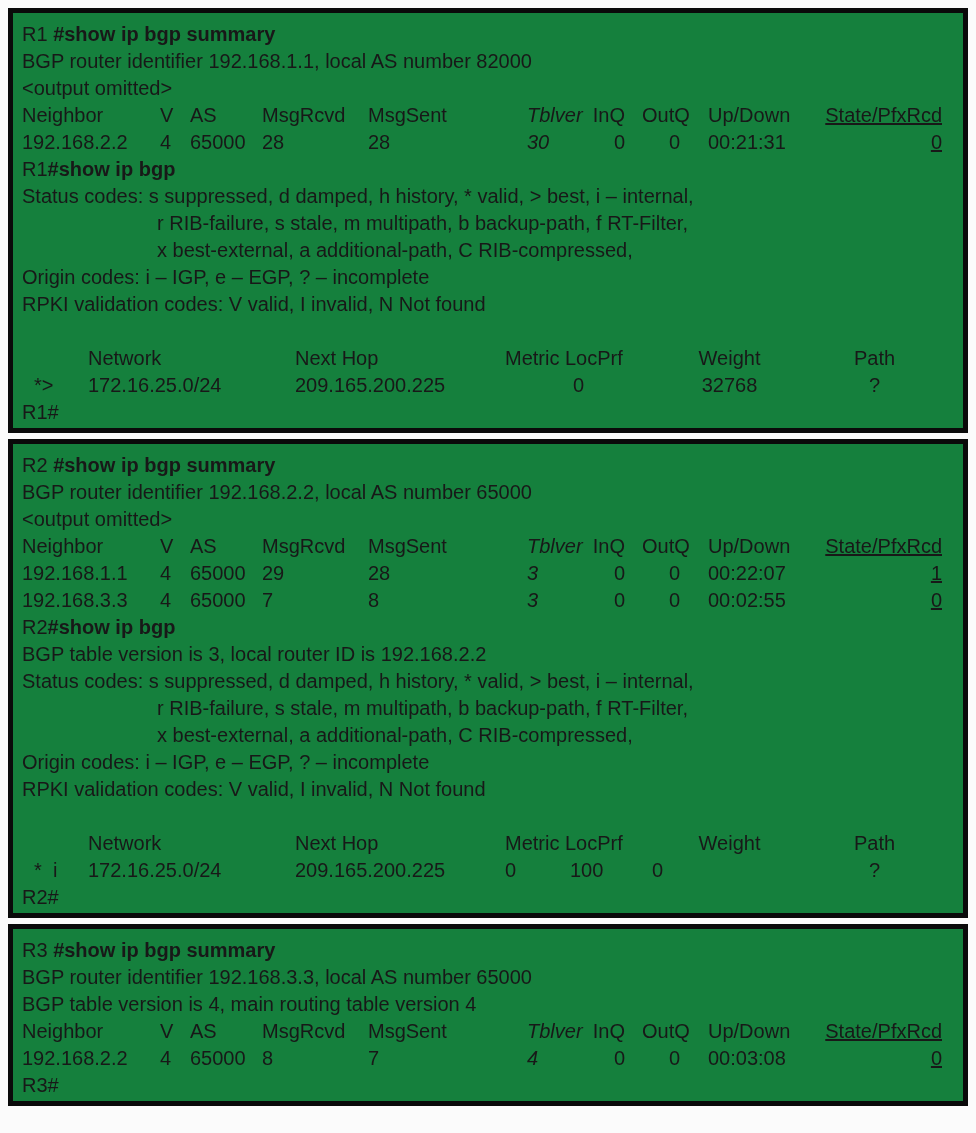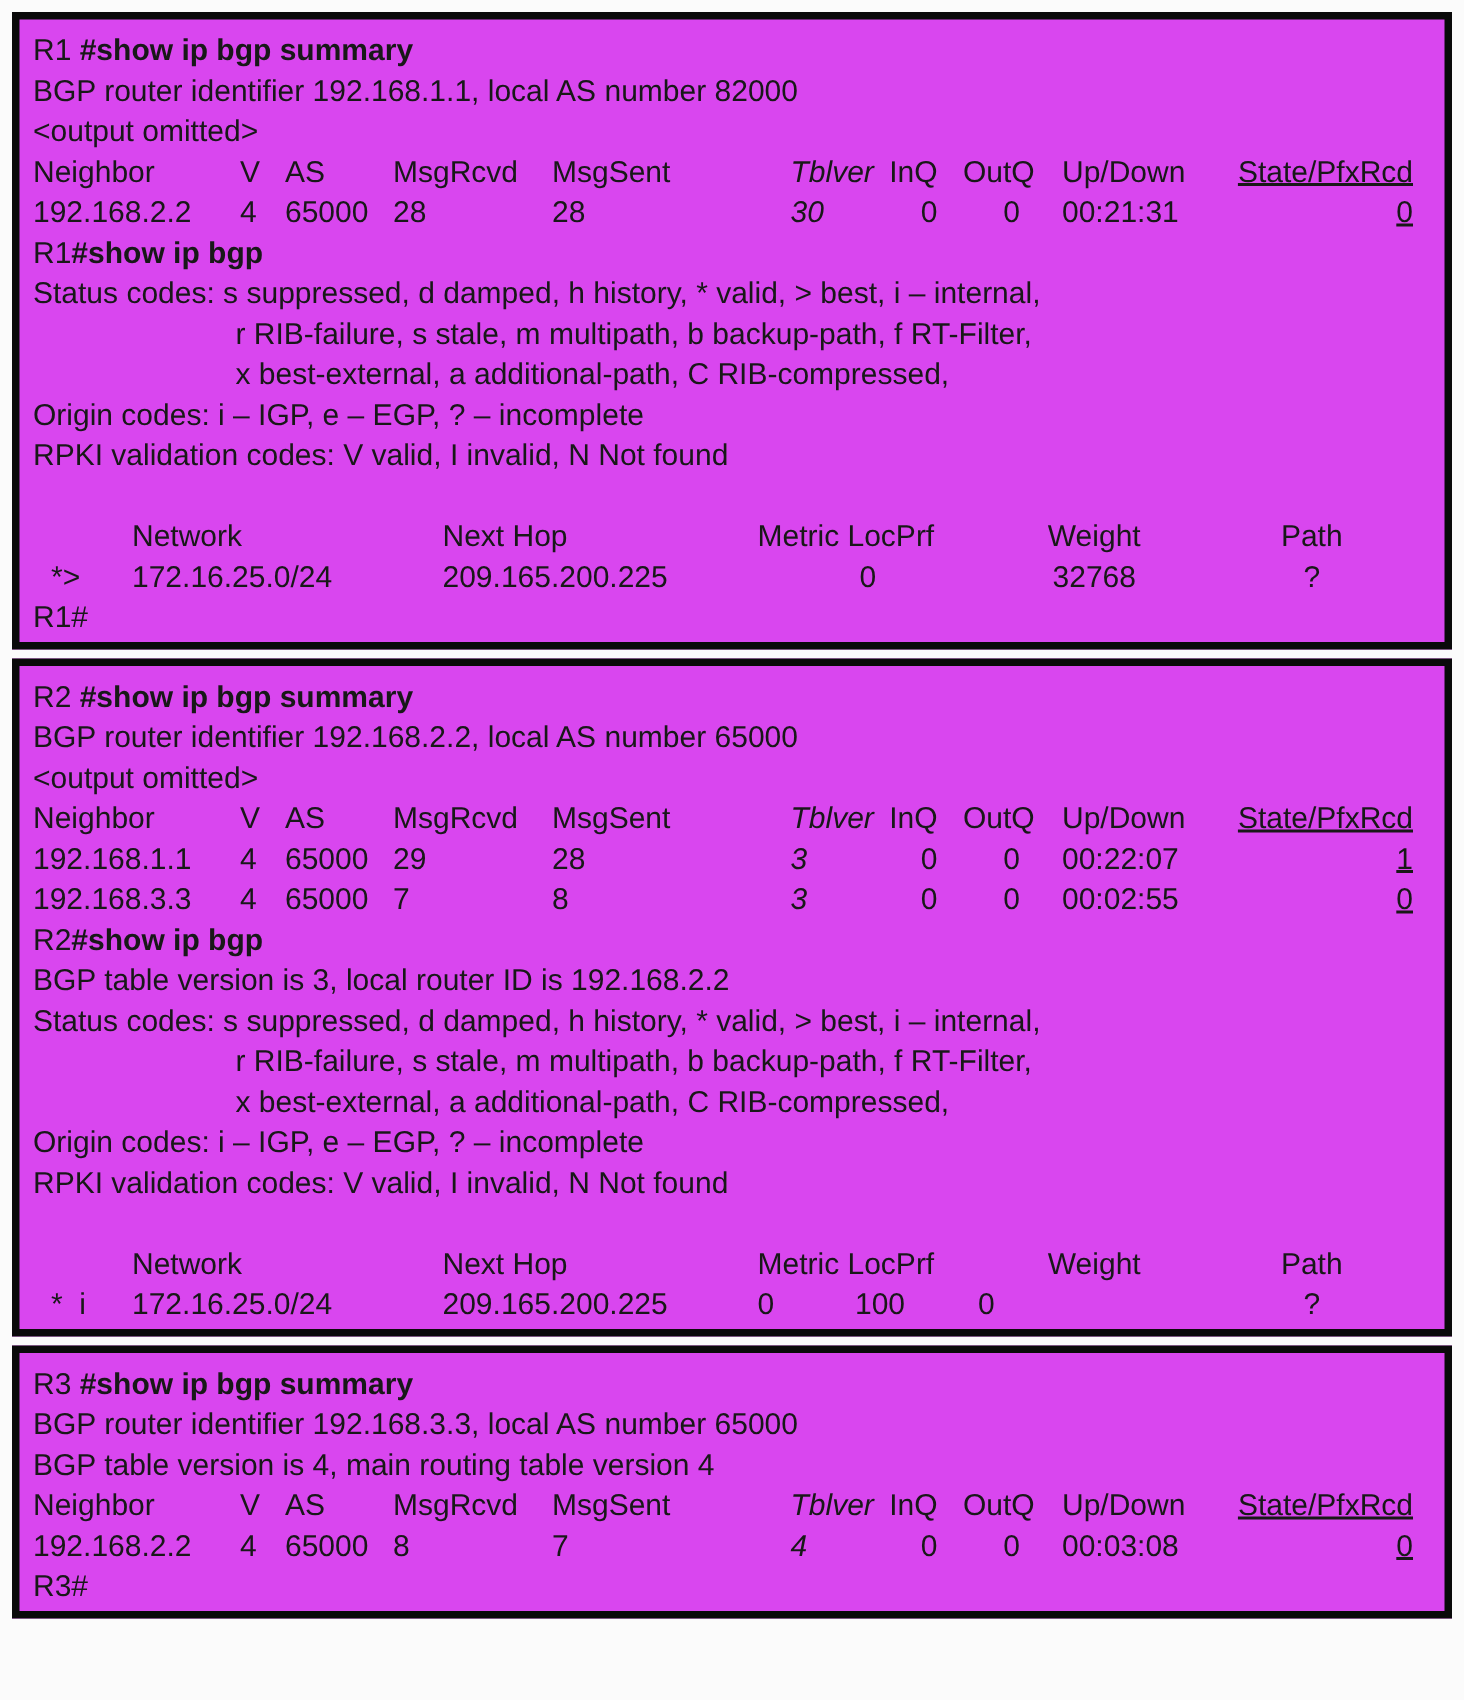--- a/index.html
+++ b/index.html
@@ -6,21 +6,21 @@
   html, body { margin: 0; padding: 0; }
   body {
     width: 976px; height: 1133px;
     background: #fbfbfb;
     font-family: "Liberation Sans", "DejaVu Sans", sans-serif;
     font-size: 20px; line-height: 27px;
     color: #181818;
     overflow: hidden;
   }
   .page { padding: 8px; display: flex; flex-direction: column; gap: 6px; }
-  .panel { border: 5px solid #0a0a0a; background: #d946ef; padding: 8px 8px 2px 9px; }
+  .panel { border: 5px solid #0a0a0a; background: #15803d; padding: 8px 8px 2px 9px; }
   .line { min-height: 27px; white-space: pre; }
   .b { font-weight: bold; }
   .indent { padding-left: 135px; }
 
   
   .sumrow { display: grid; grid-template-columns: 138px 30px 72px 86px 154px 80px 43px 55px 132px 130px; min-height: 27px; }
   .sumrow > span { display: block; white-space: pre; }
   .sumrow > span:nth-child(4)  { text-align: left; }
   .sumrow > span:nth-child(5)  { padding-left: 20px; }
   .sumrow > span:nth-child(6)  { padding-left: 25px; font-style: italic; }
@@ -158,20 +158,21 @@
       <span class="cc">Path</span>
     </div>
     <div class="routerow">
       <span>*  i</span>
       <span>172.16.25.0/24</span>
       <span>209.165.200.225</span>
       <span class="ml"><span class="m">0</span><span>100</span></span>
       <span>0</span>
       <span class="cc">?</span>
     </div>
+    <div class="line">R2#</div>
   </div>
 
   <div class="panel">
     <div class="line"><span>R3 </span><span class="b">#show ip bgp summary</span></div>
     <div class="line">BGP router identifier 192.168.3.3, local AS number 65000</div>
     <div class="line">BGP table version is 4, main routing table version 4</div>
 
     <div class="sumrow">
       <span>Neighbor</span>
       <span>V</span>

